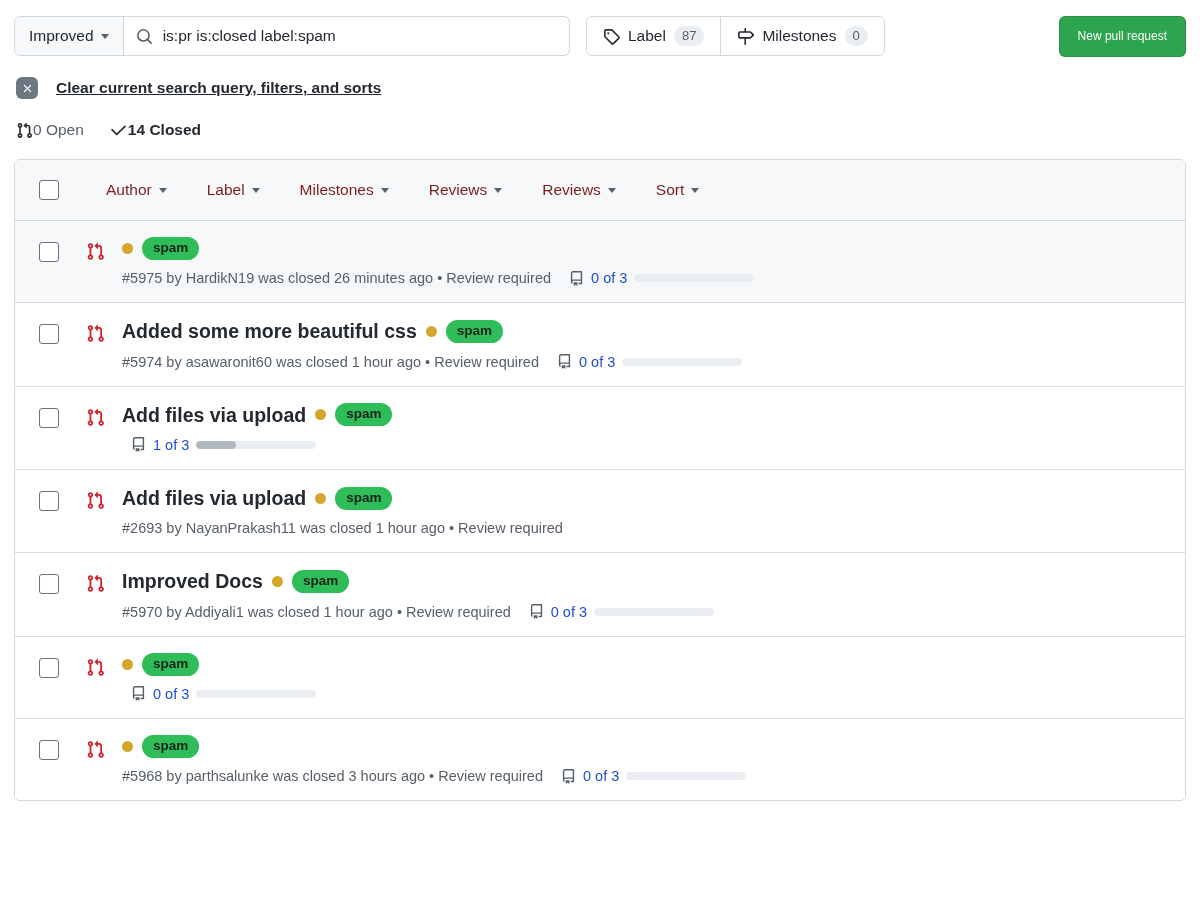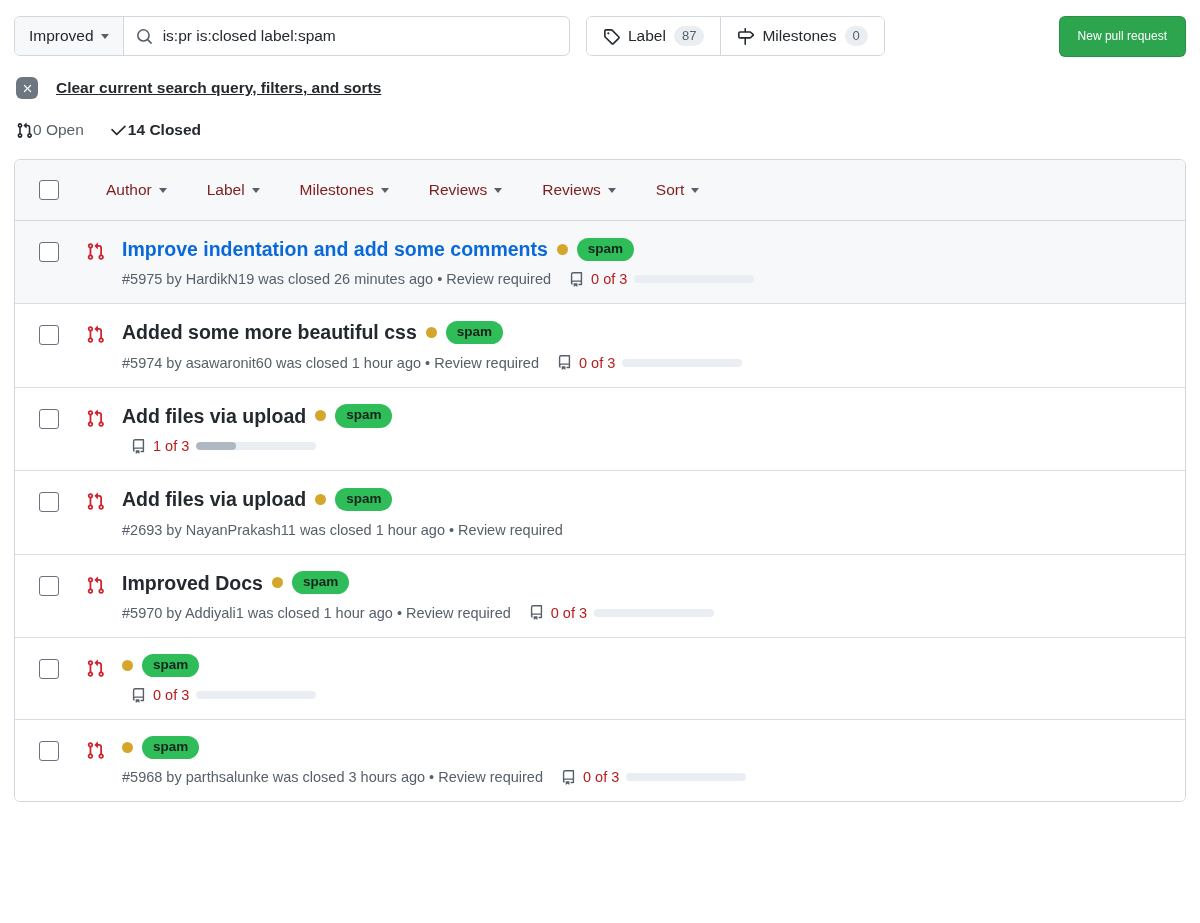--- a/index.html
+++ b/index.html
@@ -260,21 +260,21 @@
     font-size: 14.5px;
     color: #57606a;
   }
   .meta-text { white-space: nowrap; }
   .tasks {
     display: flex;
     align-items: center;
     gap: 7px;
     margin-left: 9px;
   }
-  .tasks-count { font-size: 14.5px; color: #b91c1c; white-space: nowrap; }
+  .tasks-count { font-size: 14.5px; color: #1d4ed8; white-space: nowrap; }
   .progress {
     width: 120px;
     height: 8px;
     background: #eaeef2;
     border-radius: 6px;
     overflow: hidden;
     display: inline-block;
   }
   .progress > i {
     display: block;
@@ -380,21 +380,20 @@
     </div>
 
     <div id="rows-container">
         <div class="row active">
           <span class="row-chk"><span class="chk"></span></span>
           <span class="row-icon"><svg width="19" height="19" viewBox="0 0 16 16">
               <path fill="#cf222e" d="M1.5 3.25a2.25 2.25 0 113 2.122v5.256a2.251 2.251 0 11-1.5 0V5.372A2.25 2.25 0 011.5 3.25zm5.677-.177L9.573.677A.25.25 0 0110 .854V2.5h1A2.5 2.5 0 0113.5 5v5.628a2.251 2.251 0 11-1.5 0V5a1 1 0 00-1-1h-1v1.646a.25.25 0 01-.427.177L7.177 3.427a.25.25 0 010-.354zM3.75 2.5a.75.75 0 100 1.5.75.75 0 000-1.5zm0 9.5a.75.75 0 100 1.5.75.75 0 000-1.5zm8.25.75a.75.75 0 101.5 0 .75.75 0 00-1.5 0z"></path>
             </svg></span>
           <div class="row-main">
             <div class="row-title-line">
-              <a class="row-title link-blue">Improve indentation and add some comments</a>
               <span class="dot-draft"></span>
               <span class="label-pill">spam</span>
             </div>
             <div class="row-meta">
               <span class="meta-text">#5975 by HardikN19 was closed 26 minutes ago • Review required</span>
               <span class="tasks">
                 <svg width="15" height="15" viewBox="0 0 16 16">
                   <path fill="#57606a" d="M2 2.5A2.5 2.5 0 014.5 0h8.75a.75.75 0 01.75.75v12.5a.75.75 0 01-.75.75h-2.5a.75.75 0 110-1.5h1.75v-2h-8a1 1 0 00-.714 1.7.75.75 0 01-1.072 1.05A2.495 2.495 0 012 11.5zm10.5-1h-8a1 1 0 00-1 1v6.708A2.486 2.486 0 014.5 9h8zM5 12.25a.25.25 0 01.25-.25h3.5a.25.25 0 01.25.25v3.25a.25.25 0 01-.4.2l-1.45-1.087a.25.25 0 00-.3 0L5.4 15.7a.25.25 0 01-.4-.2z"></path>
                 </svg>
                 <span class="tasks-count">0 of 3</span>

